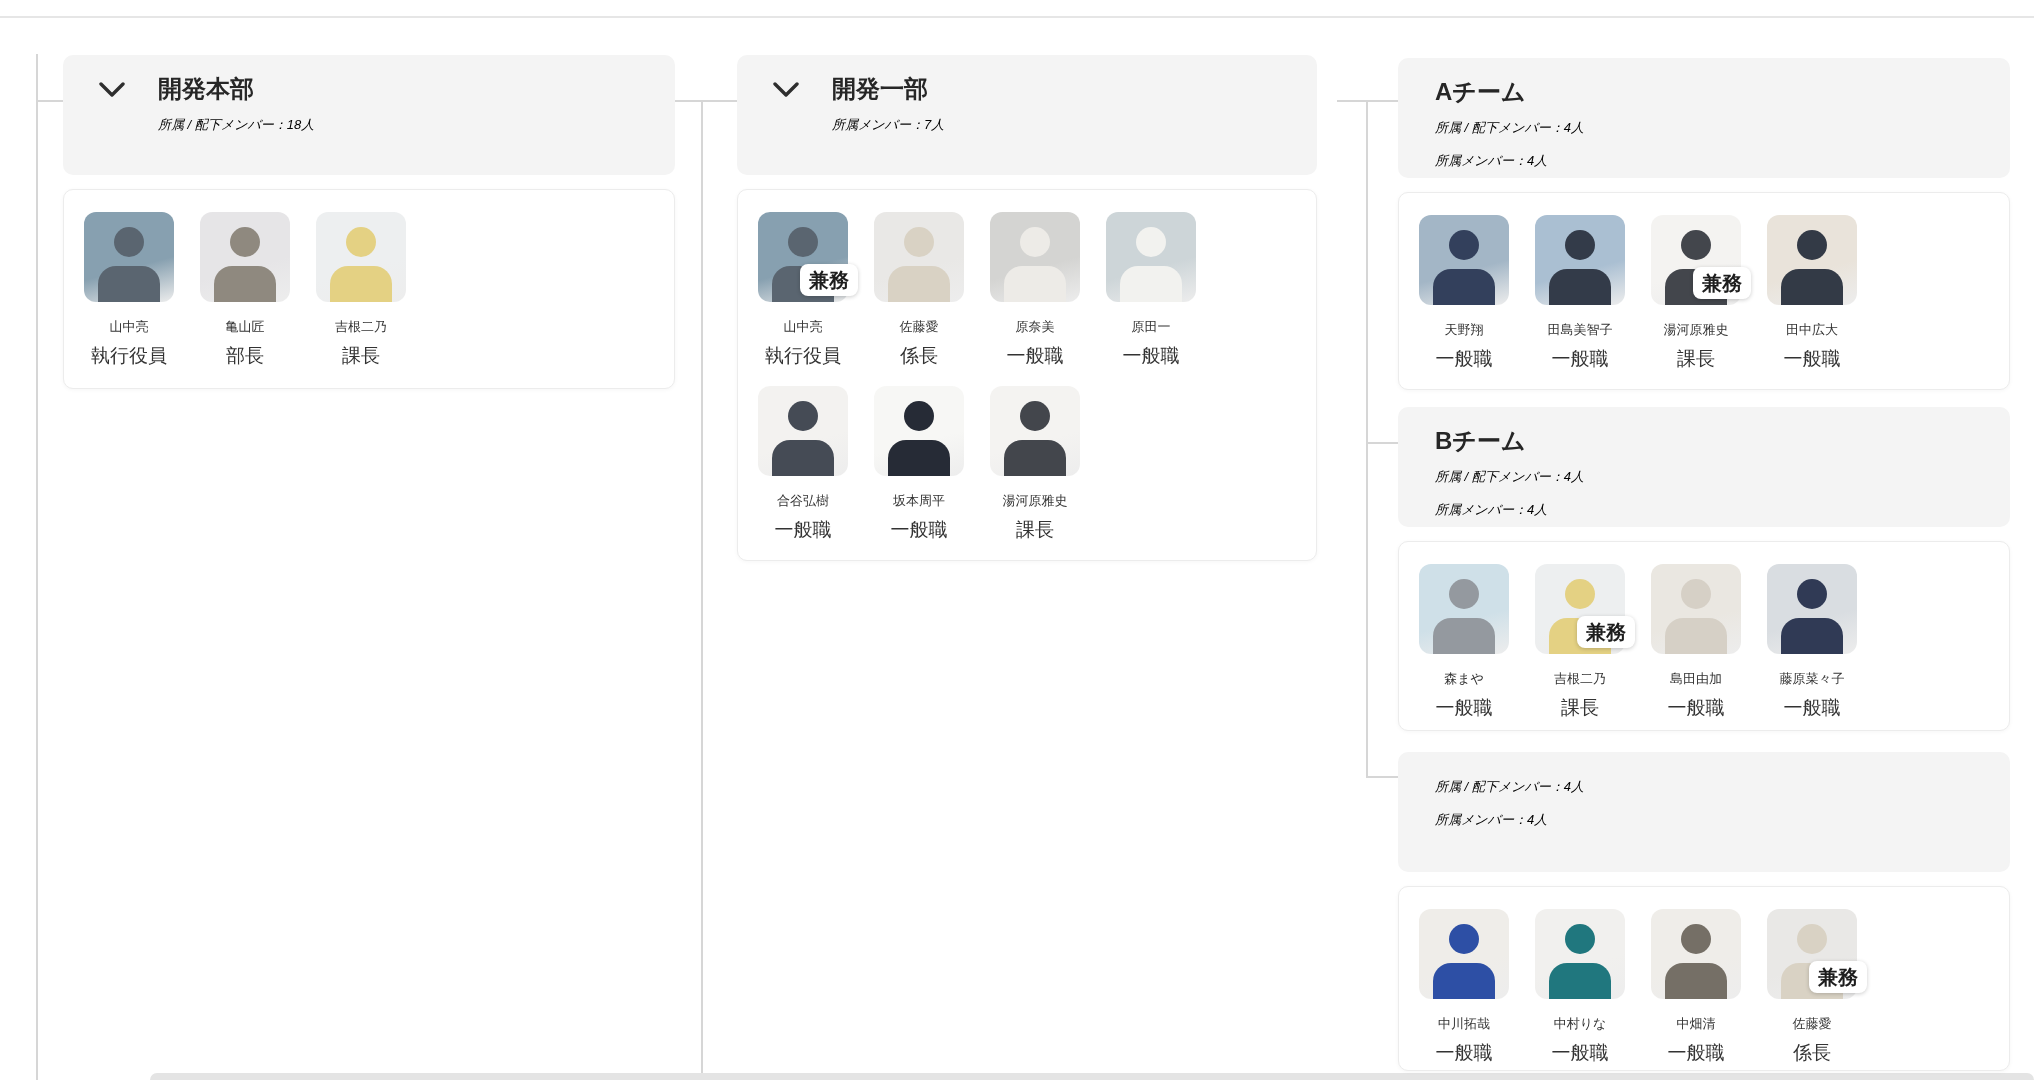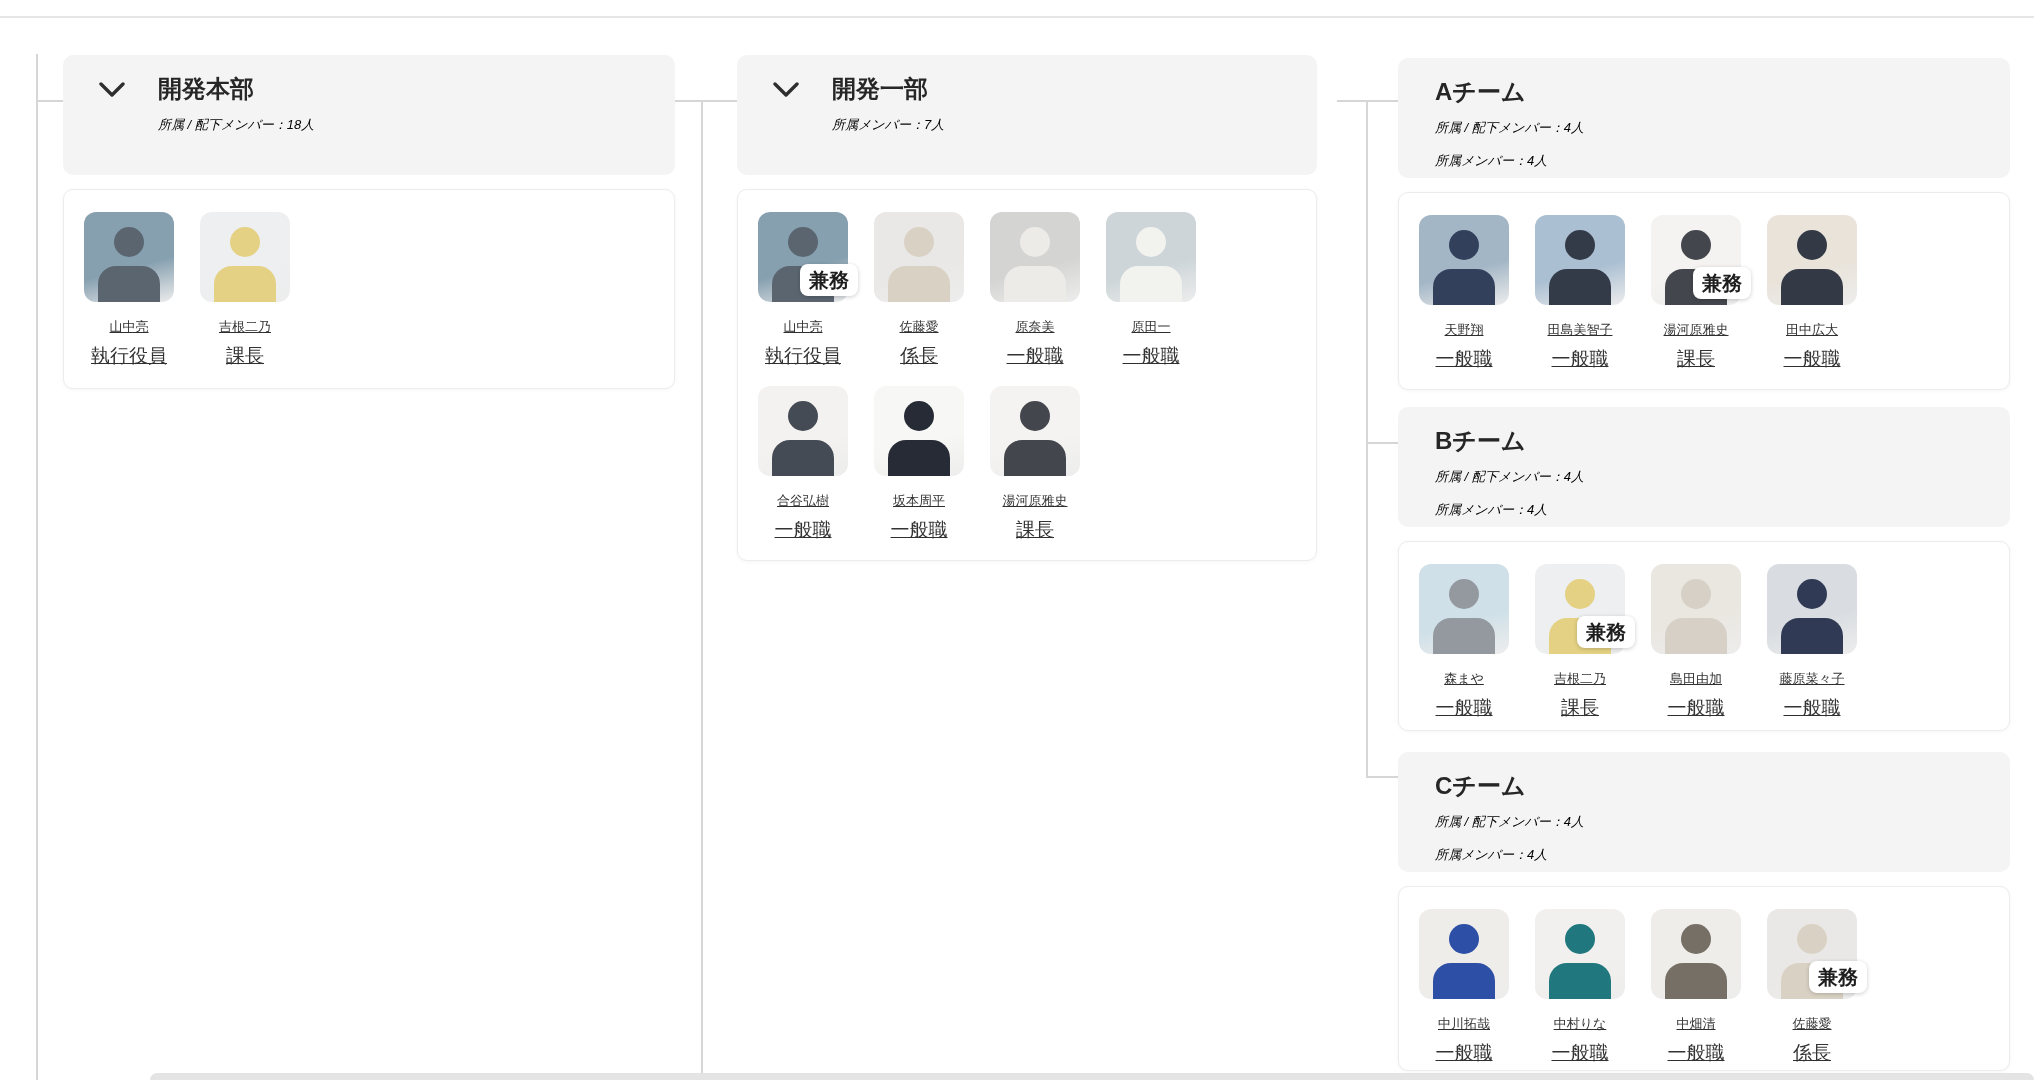--- a/index.html
+++ b/index.html
@@ -24,21 +24,21 @@
   .gtext{margin-left:4px;}
   .with-chev .gtext{margin-left:62px;}
   .gtitle{font-size:24px;font-weight:bold;color:#262626;line-height:32px;margin-bottom:3px;white-space:nowrap;}
   .gstat{font-size:13px;color:#000000;line-height:33px;white-space:nowrap;font-style:italic;}
 
   .gcard{
     box-sizing:border-box;margin-top:14px;border-radius:10px;background:#ffffff;
     border:1px solid #ececec;box-shadow:0 1px 4px rgba(0,0,0,0.04);
     padding:22px 20px 18px 20px;display:flex;flex-wrap:wrap;gap:16px 26px;align-content:flex-start;overflow:hidden;
   }
-  .member{width:90px;text-align:center;cursor:pointer;text-decoration:underline;}
+  .member{width:90px;text-align:center;cursor:pointer;}
   .photo{position:relative;width:90px;height:90px;}
   .ph-fill{
     position:absolute;inset:0;border-radius:12px;overflow:hidden;
     background:linear-gradient(165deg,var(--pbg,#dcdcdc) 0%,var(--pbg,#dcdcdc) 60%,rgba(0,0,0,0.07) 100%);
   }
   .ph-fill::before{ 
     content:"";position:absolute;left:50%;top:15px;width:30px;height:30px;margin-left:-15px;
     border-radius:50%;background:var(--pfg,#888);
   }
   .ph-fill::after{ 
@@ -83,20 +83,27 @@
     </div>
     <div class="gcard" style="height:200px;">
       <div class="member">
         <div class="photo" style="--pbg: #87a0b0; --pfg: #5a6570;">
             <div class="ph-fill"></div>
           </div>
         <div class="mname">山中亮</div>
         <div class="mrole">執行役員</div>
       </div>
       <div class="member">
+        <div class="photo" style="--pbg: #e6e5e7; --pfg: #8f897f;">
+            <div class="ph-fill"></div>
+          </div>
+        <div class="mname">亀山匠</div>
+        <div class="mrole">部長</div>
+      </div>
+      <div class="member">
         <div class="photo" style="--pbg: #edeff0; --pfg: #e4d183;">
             <div class="ph-fill"></div>
           </div>
         <div class="mname">吉根二乃</div>
         <div class="mrole">課長</div>
       </div>
     </div>
   </div>
 
   <div class="group" style="left:737px;top:55px;width:580px;">
@@ -243,21 +250,20 @@
           </div>
         <div class="mname">藤原菜々子</div>
         <div class="mrole">一般職</div>
       </div>
     </div>
   </div>
 
   <div class="group" style="left:1398px;top:752px;width:612px;">
     <div class="ghead">
       <div class="gtext">
-        <div class="gtitle">Cチーム</div>
         <div class="gstat">所属 / 配下メンバー：4人</div>
         <div class="gstat">所属メンバー：4人</div>
       </div>
     </div>
     <div class="gcard" style="height:185px;">
       <div class="member">
         <div class="photo" style="--pbg: #efede9; --pfg: #2d4fa5;">
             <div class="ph-fill"></div>
           </div>
         <div class="mname">中川拓哉</div>

